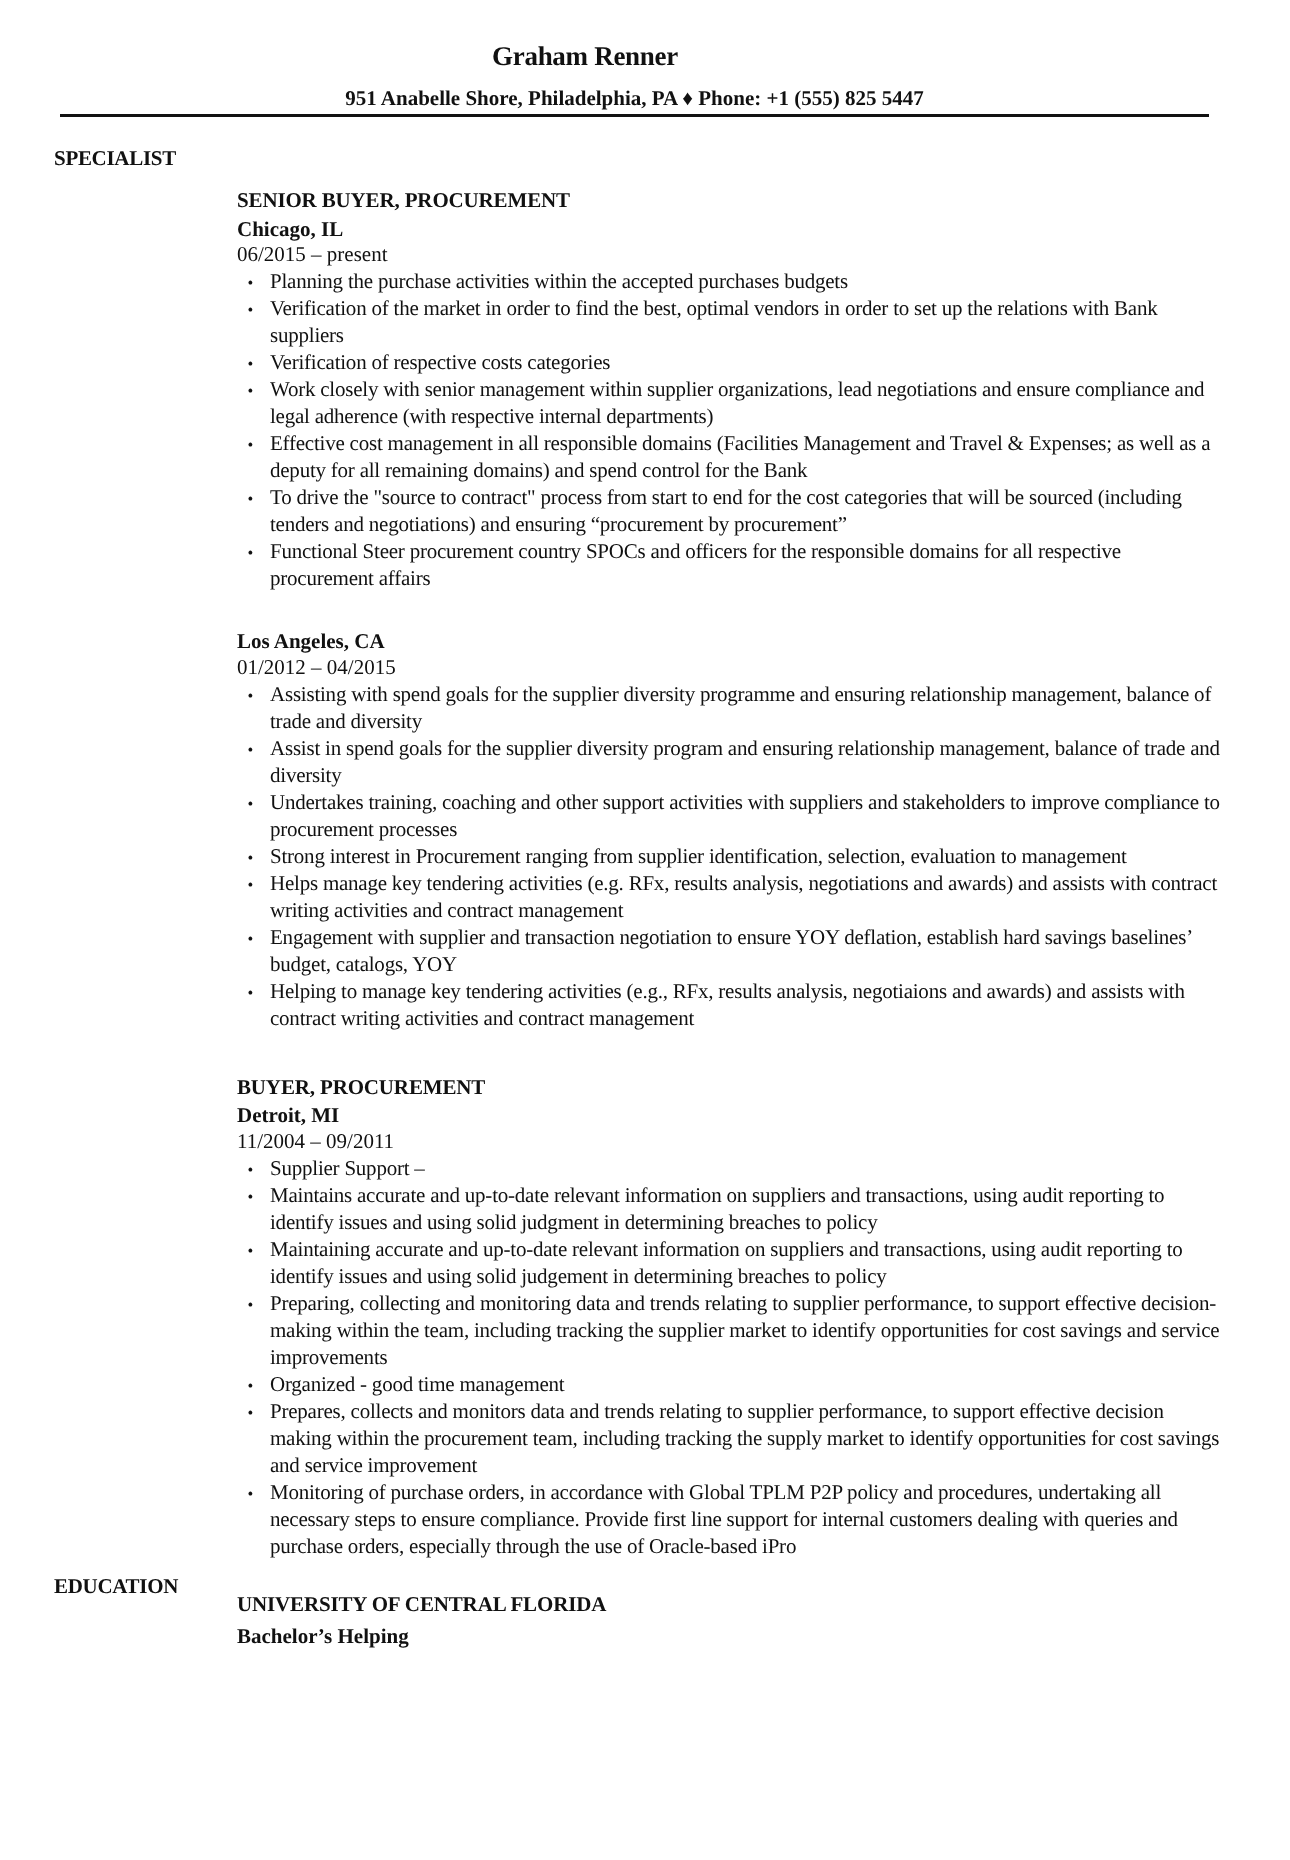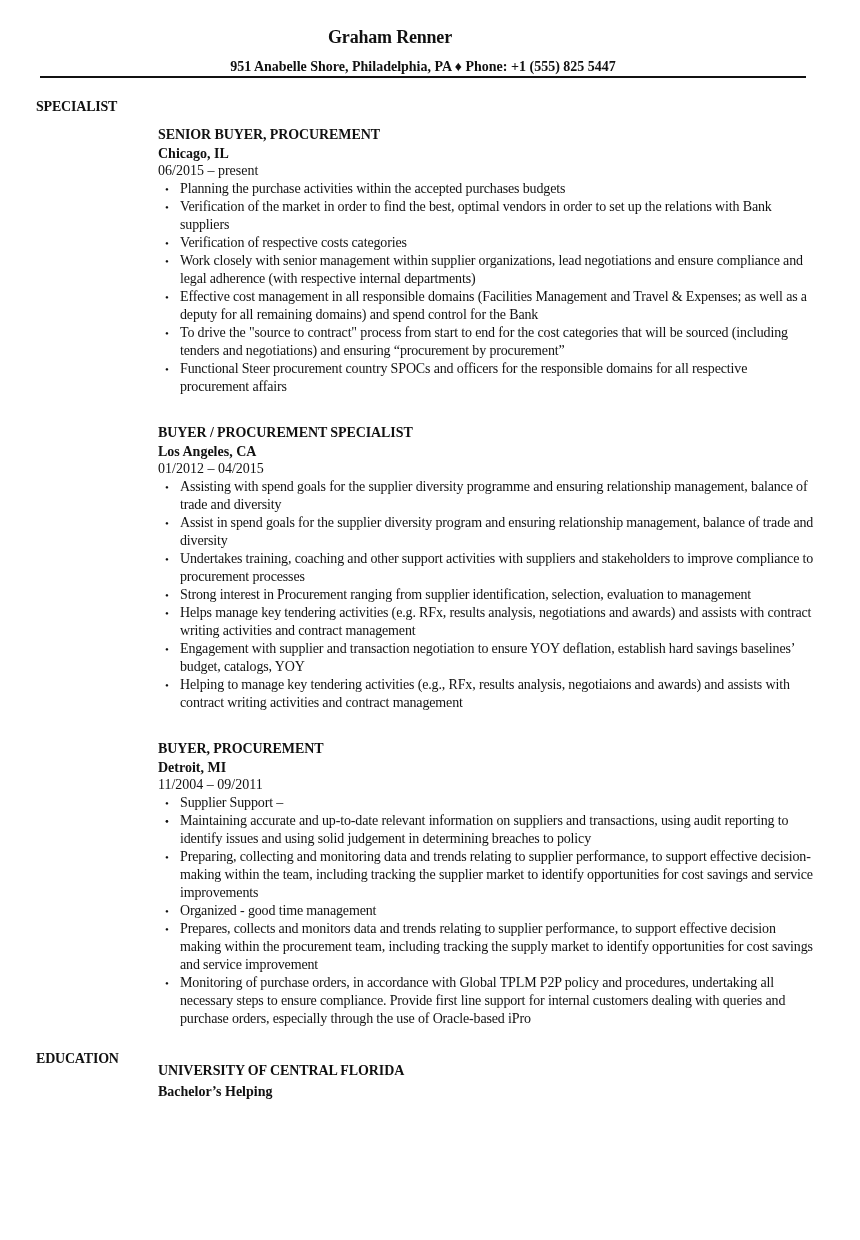--- a/index.html
+++ b/index.html
@@ -65,40 +65,39 @@
         <li><span class="dot">•</span><span>Planning the purchase activities within the accepted purchases budgets</span></li>
         <li><span class="dot">•</span><span>Verification of the market in order to find the best, optimal vendors in order to set up the relations with Bank suppliers</span></li>
         <li><span class="dot">•</span><span>Verification of respective costs categories</span></li>
         <li><span class="dot">•</span><span>Work closely with senior management within supplier organizations, lead negotiations and ensure compliance and legal adherence (with respective internal departments)</span></li>
         <li><span class="dot">•</span><span>Effective cost management in all responsible domains (Facilities Management and Travel &amp; Expenses; as well as a deputy for all remaining domains) and spend control for the Bank</span></li>
         <li><span class="dot">•</span><span>To drive the "source to contract" process from start to end for the cost categories that will be sourced (including tenders and negotiations) and ensuring “procurement by procurement”</span></li>
         <li><span class="dot">•</span><span>Functional Steer procurement country SPOCs and officers for the responsible domains for all respective procurement affairs</span></li>
       </ul>
     </div>
     <div class="job">
-      <div class="job-title">BUYER / PROCUREMENT SPECIALIST</div>
       <div class="job-loc">Los Angeles, CA</div>
       <div class="job-dates">01/2012 – 04/2015</div>
       <ul class="bullets">
         <li><span class="dot">•</span><span>Assisting with spend goals for the supplier diversity programme and ensuring relationship management, balance of trade and diversity</span></li>
         <li><span class="dot">•</span><span>Assist in spend goals for the supplier diversity program and ensuring relationship management, balance of trade and diversity</span></li>
         <li><span class="dot">•</span><span>Undertakes training, coaching and other support activities with suppliers and stakeholders to improve compliance to procurement processes</span></li>
         <li><span class="dot">•</span><span>Strong interest in Procurement ranging from supplier identification, selection, evaluation to management</span></li>
         <li><span class="dot">•</span><span>Helps manage key tendering activities (e.g. RFx, results analysis, negotiations and awards) and assists with contract writing activities and contract management</span></li>
         <li><span class="dot">•</span><span>Engagement with supplier and transaction negotiation to ensure YOY deflation, establish hard savings baselines’ budget, catalogs, YOY</span></li>
         <li><span class="dot">•</span><span>Helping to manage key tendering activities (e.g., RFx, results analysis, negotiaions and awards) and assists with contract writing activities and contract management</span></li>
       </ul>
     </div>
     <div class="job">
       <div class="job-title">BUYER, PROCUREMENT</div>
       <div class="job-loc">Detroit, MI</div>
       <div class="job-dates">11/2004 – 09/2011</div>
       <ul class="bullets">
         <li><span class="dot">•</span><span>Supplier Support –</span></li>
-        <li><span class="dot">•</span></li>
+        <li><span class="dot">•</span><span>Maintains accurate and up-to-date relevant information on suppliers and transactions, using audit reporting to identify issues and using solid judgment in determining breaches to policy</span></li>
         <li><span class="dot">•</span><span>Maintaining accurate and up-to-date relevant information on suppliers and transactions, using audit reporting to identify issues and using solid judgement in determining breaches to policy</span></li>
         <li><span class="dot">•</span><span>Preparing, collecting and monitoring data and trends relating to supplier performance, to support effective decision-making within the team, including tracking the supplier market to identify opportunities for cost savings and service improvements</span></li>
         <li><span class="dot">•</span><span>Organized - good time management</span></li>
         <li><span class="dot">•</span><span>Prepares, collects and monitors data and trends relating to supplier performance, to support effective decision making within the procurement team, including tracking the supply market to identify opportunities for cost savings and service improvement</span></li>
         <li><span class="dot">•</span><span>Monitoring of purchase orders, in accordance with Global TPLM P2P policy and procedures, undertaking all necessary steps to ensure compliance. Provide first line support for internal customers dealing with queries and purchase orders, especially through the use of Oracle-based iPro</span></li>
       </ul>
     </div>
   </div>
 
 <div class="section-label" style="top:1050px;">EDUCATION</div>

